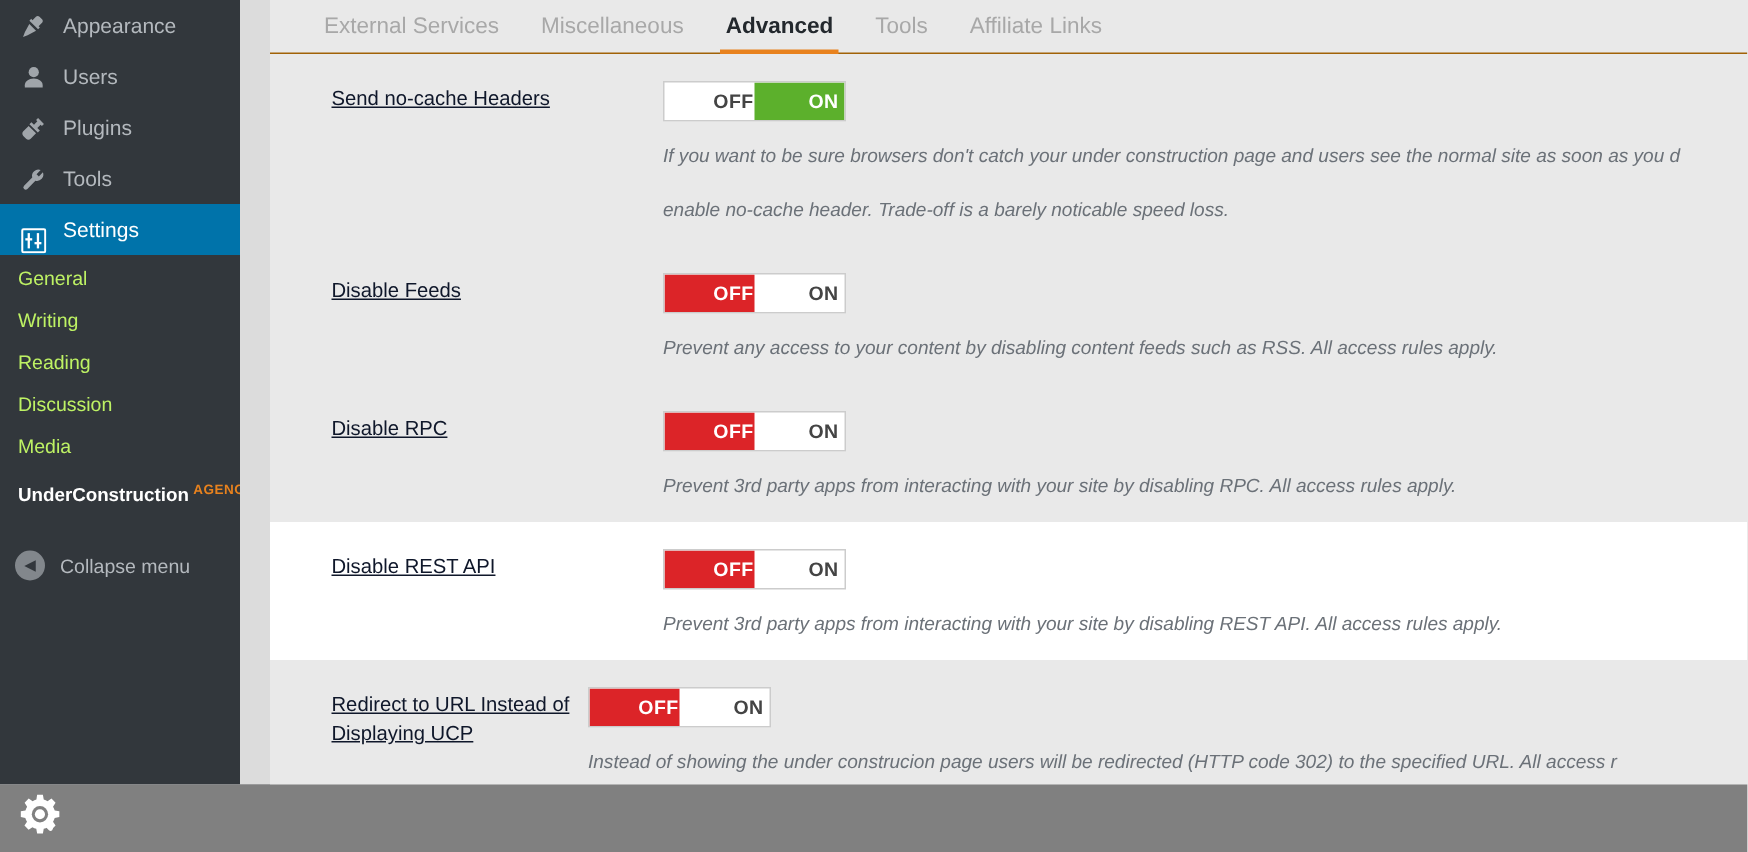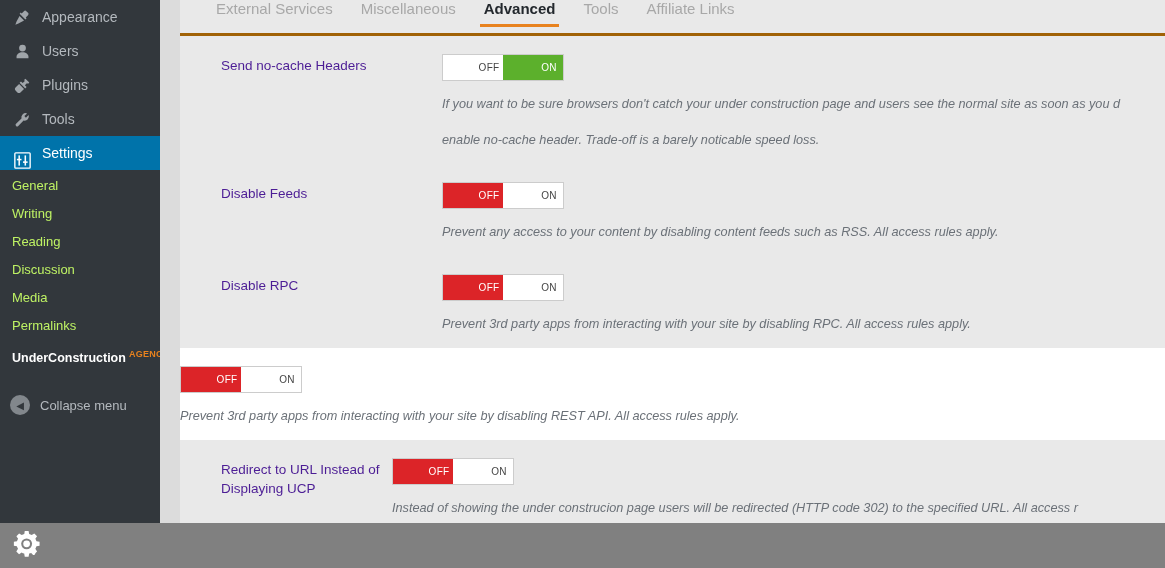--- a/index.html
+++ b/index.html
@@ -94,24 +94,24 @@
   
   #content {
     position:absolute; left:180px; top:0;
     width:985px; height:523px;
     background:#e9e9e9;
     overflow:hidden;
   }
 
   
   #tabs {
-    display:flex; align-items:flex-start;
+    display:flex; align-items:flex-end;
     height:36px;
     padding-left:22px;
-    border-bottom:3px solid #a16207;
+    border-bottom:1px solid #a16207;
   }
   .tab {
     position:relative;
     font-size:15px;
     color:#a8a8a8;
     padding:0 14px 9px 14px;
   }
   .tab.active { color:#23282d;font-weight:bold; }
   .tab.active:after {
     content:"";
@@ -126,38 +126,39 @@
     display:flex;
     padding:18px 0 14px 0;
     background:#e9e9e9;
   }
   .row.alt { background:#ffffff; }
   .row-label {
     width:262px;
     flex:0 0 262px;
     padding-left:41px;
     font-size:13.5px;
-    color:#4c1d95;
+    color:#0f172a;
     line-height:19px;
     padding-top:2px;
+    text-decoration:underline;
   }
   .row-body { flex:1 1 auto; padding-right:0; }
 
   .toggle {
     display:inline-flex;
     border:1px solid #ccc;
     background:#fff;
     height:27px;
     overflow:hidden;
   }
   .toggle span {
     display:flex; align-items:center; justify-content:center;
     width:60px;
-    font-size:10px;
-    font-weight:normal;
+    font-size:13px;
+    font-weight:bold;
     color:#444;
     letter-spacing:.3px;
     padding-left:32px;
   }
   .toggle span.on-sel  { background:#5cb02c; color:#fff; }
   .toggle span.off-sel { background:#dc2428; color:#fff; }
 
   .desc {
     margin-top:13px;
     font-size:12.7px;
@@ -233,21 +234,20 @@
       </span>
       <span>Settings</span>
     </div>
 
     <div class="submenu">
       <a class="sub-item">General</a>
       <a class="sub-item">Writing</a>
       <a class="sub-item">Reading</a>
       <a class="sub-item">Discussion</a>
       <a class="sub-item">Media</a>
-      <a class="sub-item">Permalinks</a>
       <a class="sub-item bold">
         <span>UnderConstruction</span><span class="badge-agency">AGENCY</span>
       </a>
     </div>
 
     <div id="collapse">
       <span class="col-ico">◀</span>
       <span>Collapse menu</span>
     </div>
   </div>
@@ -292,20 +292,21 @@
       <div class="row-body">
         <div class="toggle">
           <span class="off-sel">OFF</span>
           <span>ON</span>
         </div>
         <div class="desc">Prevent 3rd party apps from interacting with your site by disabling RPC. All access rules apply.</div>
       </div>
     </div>
 
     <div class="row alt">
+      <div class="row-label">Disable REST API</div>
       <div class="row-body">
         <div class="toggle">
           <span class="off-sel">OFF</span>
           <span>ON</span>
         </div>
         <div class="desc">Prevent 3rd party apps from interacting with your site by disabling REST API. All access rules apply.</div>
       </div>
     </div>
 
     <div class="row">

